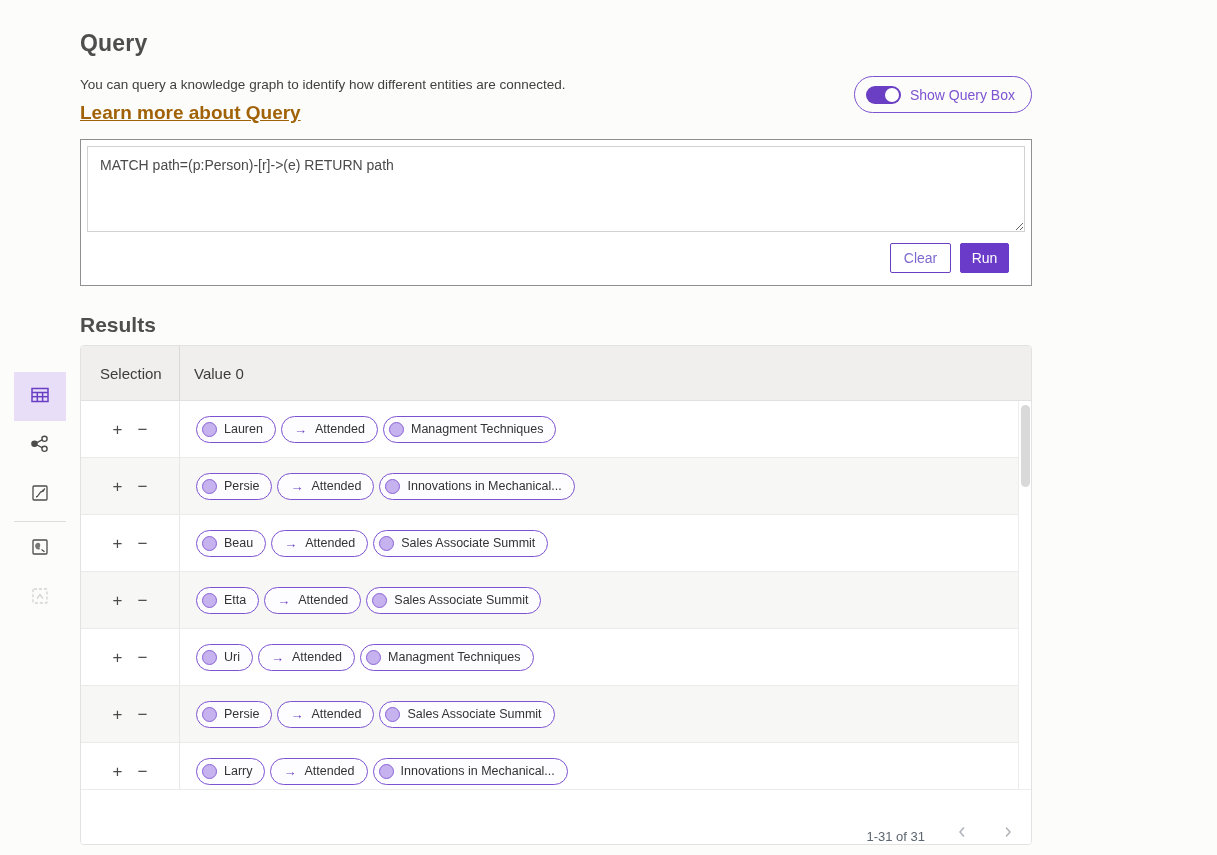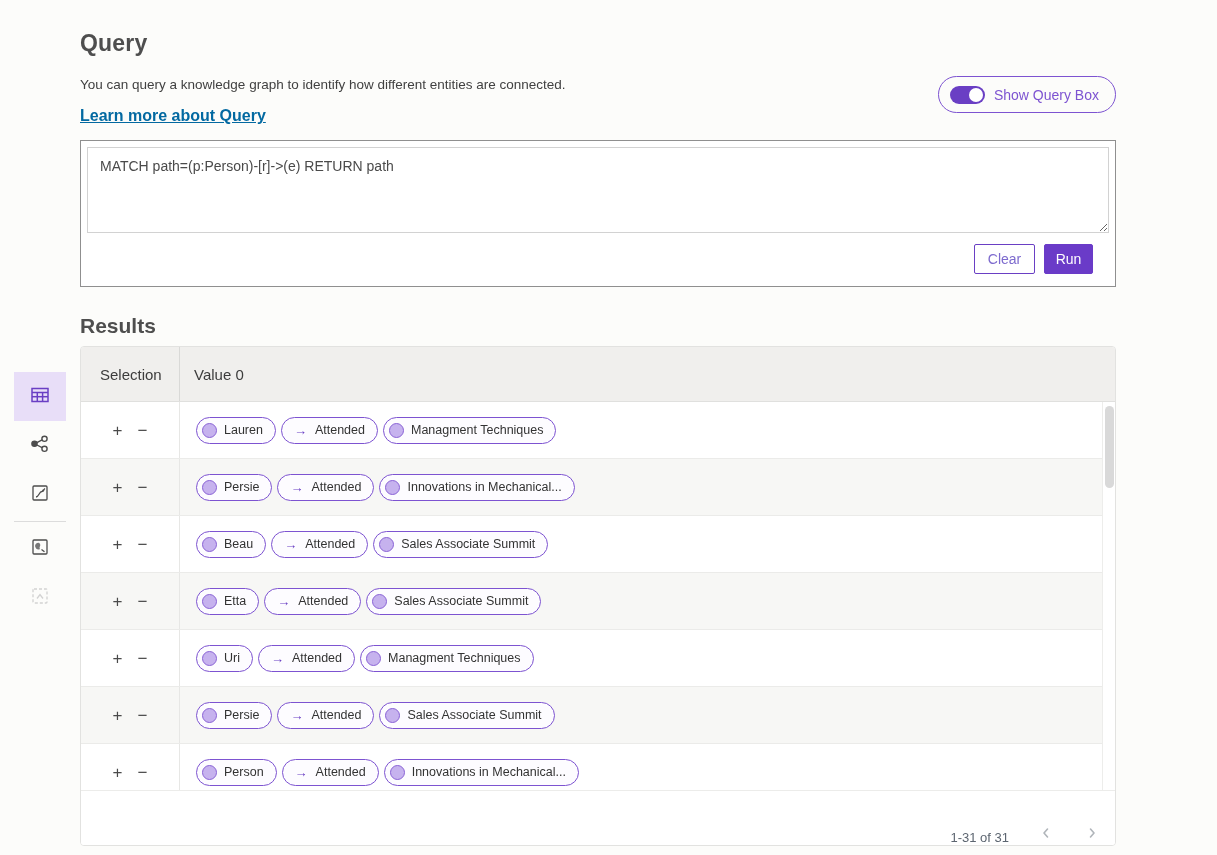--- a/index.html
+++ b/index.html
@@ -15,27 +15,27 @@
   
   .sidebar { position:absolute; left:14px; top:372px; width:52px; }
   .side-btn {
     width:52px; height:49px; display:flex; align-items:center; justify-content:center;
     background:transparent; border:none; cursor:pointer;
   }
   .side-btn.selected { background:#e8def8; }
   .side-divider { height:1px; background:#dcdcdc; margin:2px 0; }
 
   
-  .main { position:absolute; left:80px; top:0; width:1036px; }
+  .main { position:absolute; left:80px; top:0; width:952px; }
 
   .page-title { font-size:23px; font-weight:bold; color:#4e4e4e; margin-top:30px; letter-spacing:0.2px; }
 
   .intro { display:flex; justify-content:space-between; align-items:flex-start; margin-top:19px; }
   .intro-desc { font-size:13.5px; color:#414141; line-height:1.35; }
-  .learn-link { display:inline-block; margin-top:13px; font-size:16px; font-weight:bold; color:#0369a1; text-decoration:underline; cursor:pointer; }
+  .learn-link { display:inline-block; margin-top:8px; font-size:19px; font-weight:bold; color:#a16207; text-decoration:underline; cursor:pointer; }
 
   .toggle-pill {
     display:flex; align-items:center; gap:9px;
     border:1.5px solid #7d53d1; border-radius:19px;
     height:37px; padding:0 16px 0 11px; box-sizing:border-box;
     color:#7d53d1; font-size:14px; cursor:pointer; background:transparent;
     flex:none;
   }
   .switch { position:relative; width:35px; height:18px; background:#6a3fc4; border-radius:9px; flex:none; }
   .switch-knob { position:absolute; right:2px; top:2px; width:14px; height:14px; background:#fff; border-radius:50%; }
@@ -312,21 +312,21 @@
       </div>
 
       <div class="trow">
         <div class="cell-sel">
           <button class="row-btn">+</button>
           <button class="row-btn">−</button>
         </div>
         <div class="cell-val">
           <span class="pill pill-node">
             <span class="node-dot"></span>
-            <span>Person</span>
+            <span>Larry</span>
           </span>
           <span class="pill pill-edge">
             <span class="edge-arrow">→</span>
             <span>Attended</span>
           </span>
           <span class="pill pill-node">
             <span class="node-dot"></span>
             <span>Innovations in Mechanical...</span>
           </span>
         </div>

